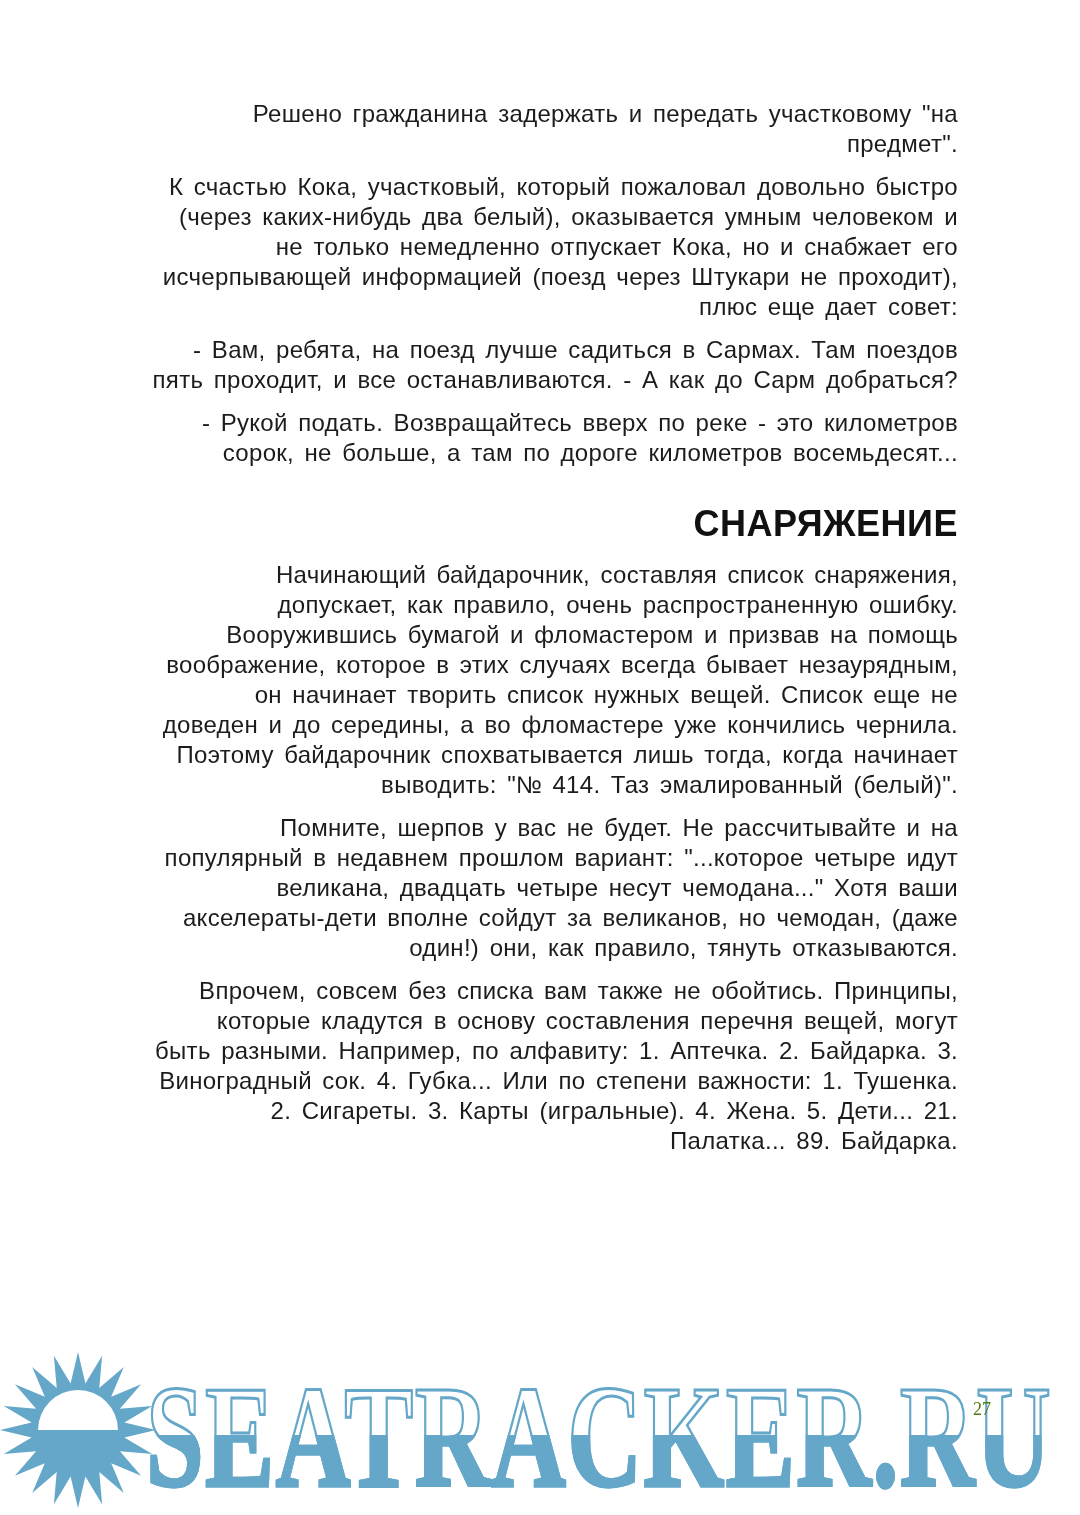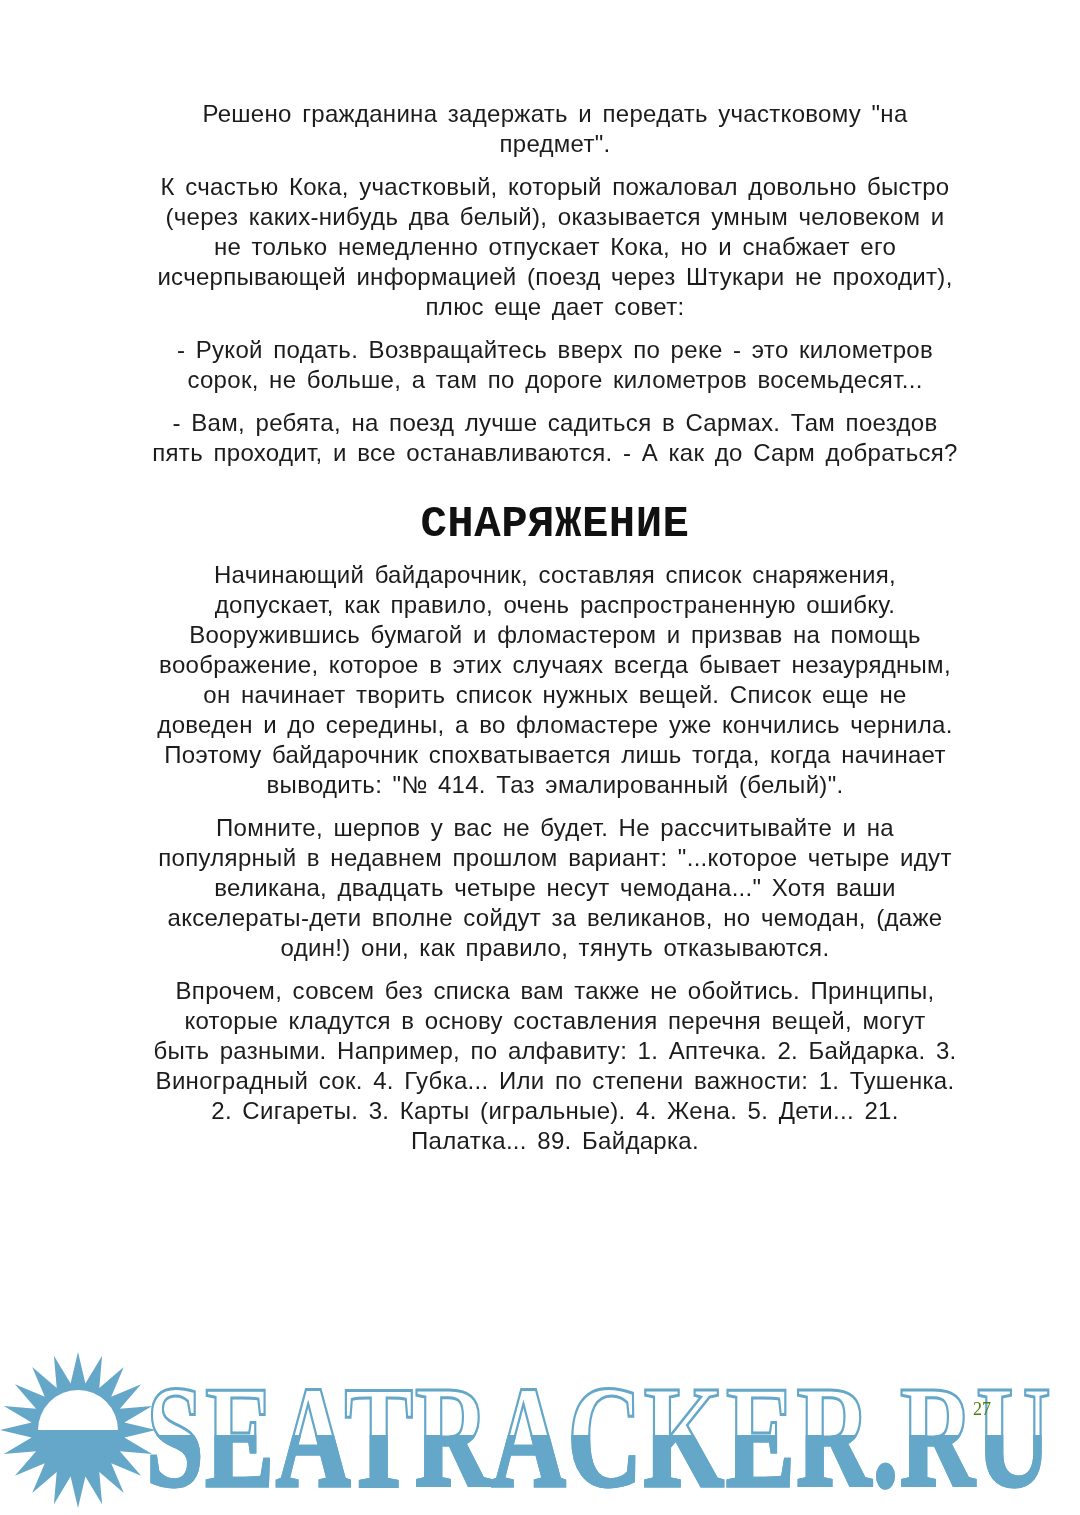--- a/index.html
+++ b/index.html
@@ -12,31 +12,30 @@
   }
   .text-col {
     position:absolute;
     left:152px; top:99px;
     width:806px;
     color:#1c1c1c;
     font-size:24px;
     line-height:30px;
     letter-spacing:0.3px;
     word-spacing:3.5px;
-    text-align:center;
+    text-align:right;
   }
   .text-col p { margin:0 0 13px 0; }
   .section-heading {
-    font-size:44px;
+    font-size:36px;
     line-height:38px;
     font-weight:bold;
     letter-spacing:0.5px;
     color:#111111;
     margin:37px 0 17px 0;
-    font-family:Liberation Mono, monospace;
   }
   .watermark {
     position:absolute;
     left:0; top:0;
     width:1080px; height:1515px;
     pointer-events:none;
     z-index:5;
     text-align:center;
   }
   .sun-logo {
@@ -73,22 +72,22 @@
     color:#4d7c0f;
     z-index:8;
   }
 </style>
 </head>
 <body>
 
 <div class="text-col">
   <p>Решено гражданина задержать и передать участковому "на предмет".</p>
   <p>К счастью Кока, участковый, который пожаловал довольно быстро (через каких-нибудь два белый), оказывается умным человеком и не только немедленно отпускает Кока, но и снабжает его исчерпывающей информацией (поезд через Штукари не проходит), плюс еще дает совет:</p>
+  <p>- Вам, ребята, на поезд лучше садиться в Сармах. Там поездов пять проходит, и все останавливаются. - А как до Сарм добраться?</p>
   <p>- Рукой подать. Возвращайтесь вверх по реке - это километров сорок, не больше, а там по дороге километров восемьдесят...</p>
-  <p>- Вам, ребята, на поезд лучше садиться в Сармах. Там поездов пять проходит, и все останавливаются. - А как до Сарм добраться?</p>
   <h1 class="section-heading">СНАРЯЖЕНИЕ</h1>
   <p>Начинающий байдарочник, составляя список снаряжения, допускает, как правило, очень распространенную ошибку. Вооружившись бумагой и фломастером и призвав на помощь воображение, которое в этих случаях всегда бывает незаурядным, он начинает творить список нужных вещей. Список еще не доведен и до середины, а во фломастере уже кончились чернила. Поэтому байдарочник спохватывается лишь тогда, когда начинает выводить: "№ 414. Таз эмалированный (белый)".</p>
   <p>Помните, шерпов у вас не будет. Не рассчитывайте и на популярный в недавнем прошлом вариант: "...которое четыре идут великана, двадцать четыре несут чемодана..." Хотя ваши акселераты-дети вполне сойдут за великанов, но чемодан, (даже один!) они, как правило, тянуть отказываются.</p>
   <p>Впрочем, совсем без списка вам также не обойтись. Принципы, которые кладутся в основу составления перечня вещей, могут быть разными. Например, по алфавиту: 1. Аптечка. 2. Байдарка. 3. Виноградный сок. 4. Губка... Или по степени важности: 1. Тушенка. 2. Сигареты. 3. Карты (игральные). 4. Жена. 5. Дети... 21. Палатка... 89. Байдарка.</p>
 </div>
 
 <div class="watermark">
   <svg class="sun-logo" viewBox="0 0 160 160" xmlns="http://www.w3.org/2000/svg">
     <polygon fill="#64a7c9" points="
       80,2 87.4,33.6 104.1,5.8 101.3,38.1 125.8,16.9 113.2,46.8 143.1,34.2 121.9,58.7

